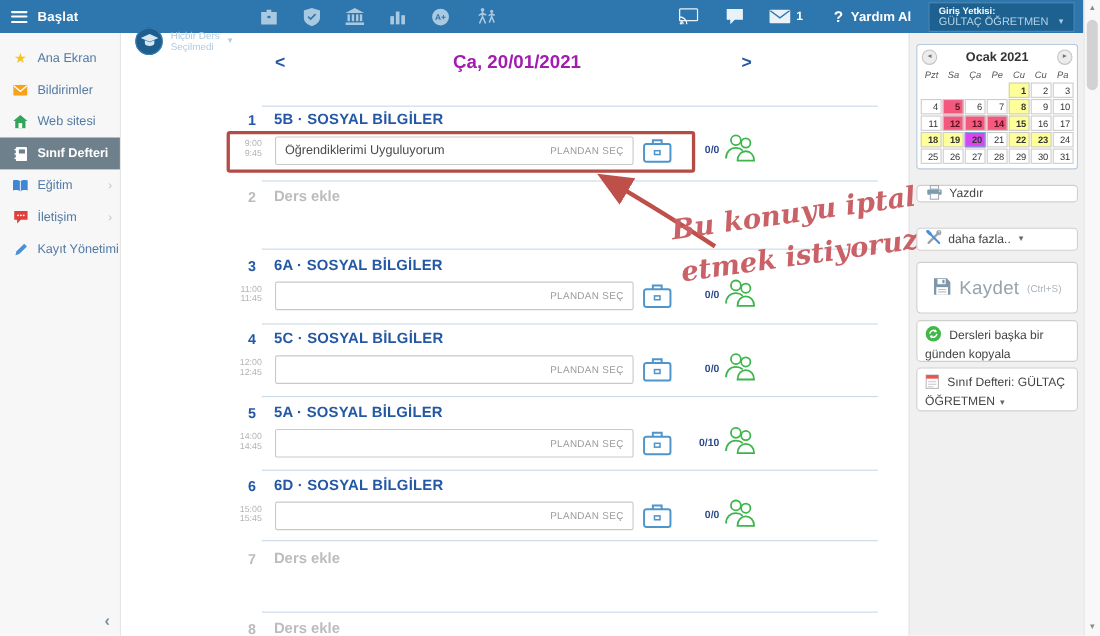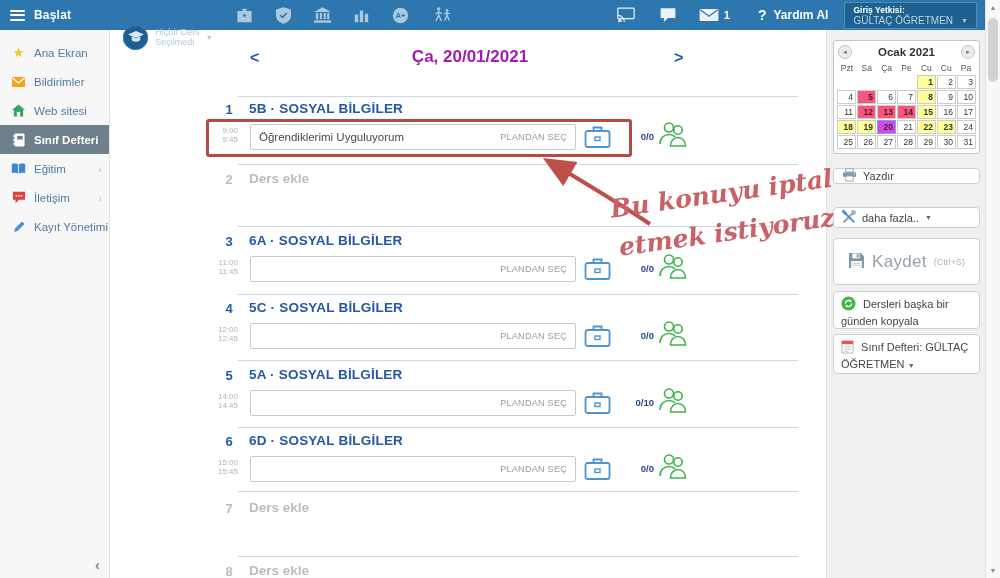--- a/index.html
+++ b/index.html
@@ -89,21 +89,21 @@
                 font-size:25px; line-height:39px; text-align:center; z-index:6; pointer-events:none; }
 
   
   .cal-card { position:absolute; left:833px; top:40px; width:147px; background:#fff;
               border:1px solid #b7c9da; border-radius:3px; padding:3px 3px 4px 3px; z-index:6; }
   .cal-head { display:flex; align-items:center; padding:1px 1px 3px 1px; }
   .cal-nav { width:14px; height:14px; border-radius:50%; background:#ececec; border:1px solid #c4c4c4;
              display:flex; align-items:center; justify-content:center; font-size:6px; color:#777; cursor:pointer; }
   .cal-title { flex:1; text-align:center; font-size:11.5px; font-weight:bold; color:#333; }
   .cal-dow-row { display:grid; grid-template-columns:repeat(7,1fr); padding:1px 0 2px 0; }
-  .cal-dow { font-size:8.5px; color:#555; text-align:center; }
+  .cal-dow { font-size:8.5px; color:#555; text-align:center;font-style:italic; }
   .cal-grid { display:grid; grid-template-columns:repeat(7,1fr); gap:1px; }
   .cal-cell { height:14px; line-height:13px; font-size:8.5px; text-align:right; padding-right:2px;
               border:1px solid #ccc; background:#fff; color:#333; cursor:pointer; }
   .cal-cell.none { border:none; background:transparent; cursor:default; }
   .cal-cell.highlight { background:#ffff99; font-weight:bold; }
   .cal-cell.marked { background:#f4587d; font-weight:bold; color:#5d1022; }
   .cal-cell.selected { background:#d946ef; border-color:#76a9d4; font-weight:bold;text-align:right; }
 
   
   .panel-btn { position:absolute; left:833px; width:147px; background:#fff; border:1px solid #cfcfcf;

